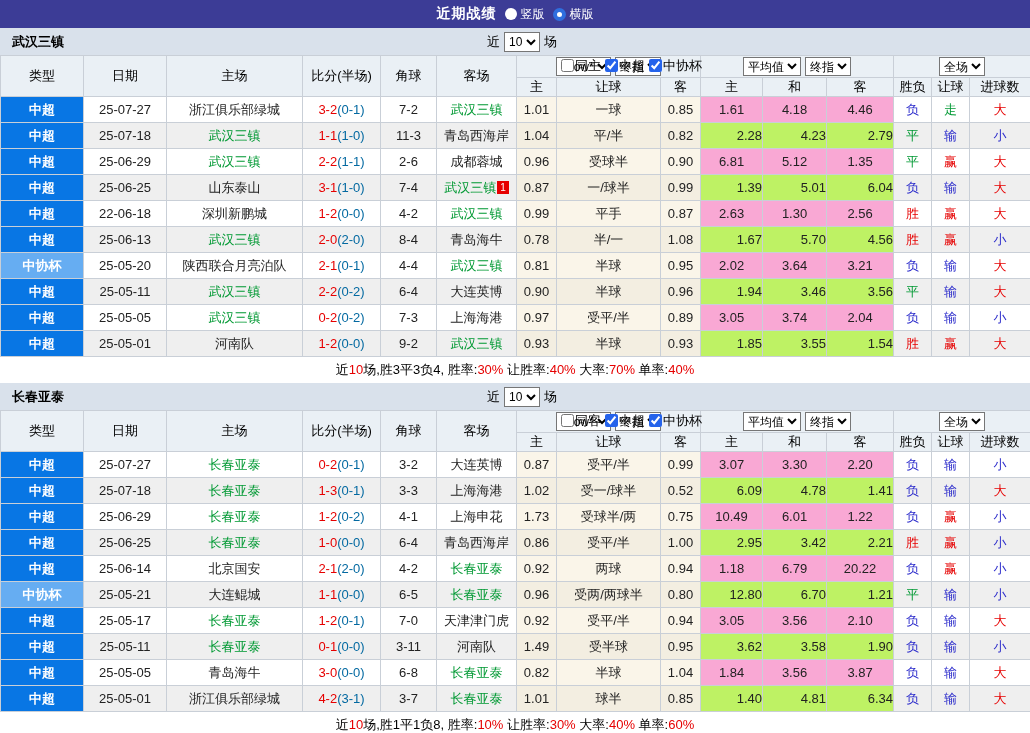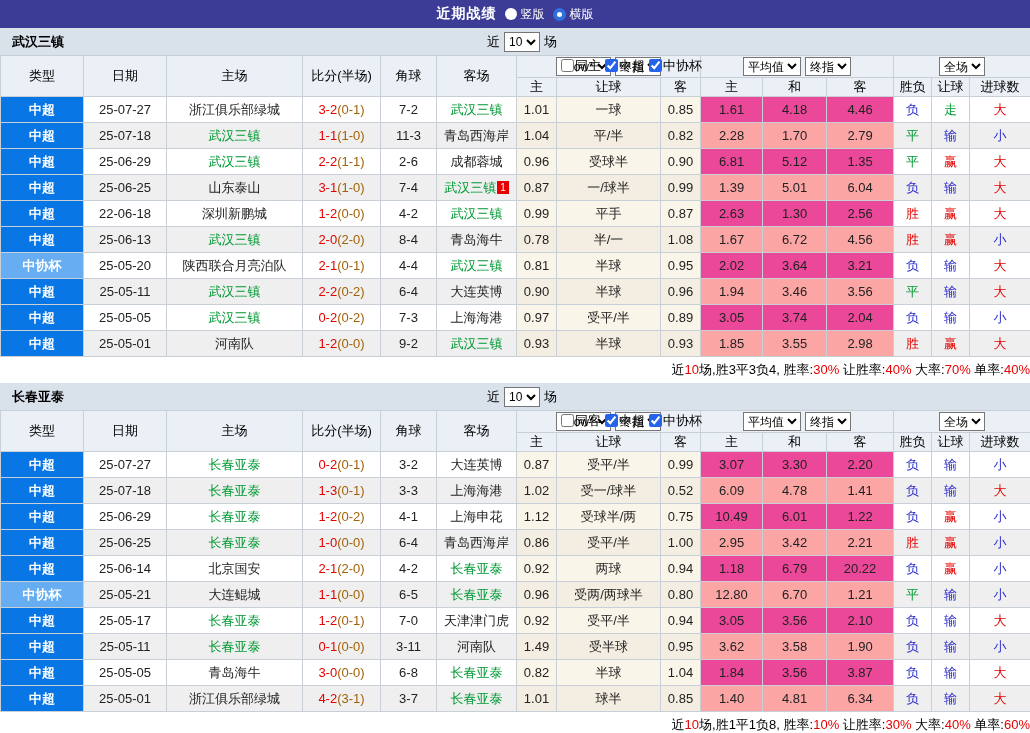--- a/index.html
+++ b/index.html
@@ -41,33 +41,33 @@
   thead th { background:#EAF0F5; font-weight:normal; color:#000; }
   thead tr.hr1 th { height:22px; }
   thead tr.hr2 th { height:17px; font-size:13px; }
   thead select { height:19px; font-size:12px; border:1px solid #767676; background:#fff; margin:0 2px; }
   tbody td { height:26px; background:#fff; }
   tr.alt td.plain { background:#EFEFEF; }
   td.type-league { background:#0876E4; color:#fff; font-weight:600; }
   td.type-cup    { background:#66ADF2; color:#fff; font-weight:600; }
   td.cream { background:#FAF5E9; }
   tr.alt td.cream { background:#F3EEE1; }
-  td.lblue { background:#ec4899; }
-  tr.alt td.lblue { background:#fca5a5; }
+  td.lblue { background:#f9a8d4; }
+  tr.alt td.lblue { background:#bef264;text-align:right; }
   .team-green { color:#009933; }
   .score-main { color:#E60000; }
-  .score-half { color:#a16207; }
+  .score-half { color:#0369a1; }
   .res-red { color:#E60000; }
   .res-green { color:#009933; }
   .res-blue { color:#2B2BCB; }
   .badge {
     display:inline-block; background:#E60000; color:#fff; font-size:10px;
     line-height:13px; padding:0 3px; margin-left:1px; vertical-align:1px;
   }
-  .summary { height:26px; line-height:26px; text-align:right; background:#fff; color:#000; }
+  .summary { height:26px; line-height:26px; text-align:center; background:#fff; color:#000; }
   .summary .red { color:#E60000; }
 </style>
 </head>
 <body>
 
 <div class="topbar">
   <span class="title">近期战绩</span>
   <span class="radio-wrap">
     <span class="radio" id="radio0"></span>
     <span>竖版</span>
@@ -163,21 +163,21 @@
           <td class="type-league">中超</td>
           <td class="plain">25-07-18</td>
           <td class="plain"><span class="team-green">武汉三镇</span></td>
           <td class="plain"><span class="score-main">1-1</span><span class="score-half">(1-0)</span></td>
           <td class="plain">11-3</td>
           <td class="plain"><span class="">青岛西海岸</span></td>
           <td class="cream">1.04</td>
           <td class="cream">平/半</td>
           <td class="cream">0.82</td>
           <td class="lblue">2.28</td>
-          <td class="lblue">1.70</td>
+          <td class="lblue">4.23</td>
           <td class="lblue">2.79</td>
           <td class="plain res-green">平</td>
           <td class="plain res-blue">输</td>
           <td class="plain res-blue">小</td>
         </tr>
         <tr class="">
           <td class="type-league">中超</td>
           <td class="plain">25-06-29</td>
           <td class="plain"><span class="team-green">武汉三镇</span></td>
           <td class="plain"><span class="score-main">2-2</span><span class="score-half">(1-1)</span></td>
@@ -231,21 +231,21 @@
           <td class="type-league">中超</td>
           <td class="plain">25-06-13</td>
           <td class="plain"><span class="team-green">武汉三镇</span></td>
           <td class="plain"><span class="score-main">2-0</span><span class="score-half">(2-0)</span></td>
           <td class="plain">8-4</td>
           <td class="plain"><span class="">青岛海牛</span></td>
           <td class="cream">0.78</td>
           <td class="cream">半/一</td>
           <td class="cream">1.08</td>
           <td class="lblue">1.67</td>
-          <td class="lblue">6.72</td>
+          <td class="lblue">5.70</td>
           <td class="lblue">4.56</td>
           <td class="plain res-red">胜</td>
           <td class="plain res-red">赢</td>
           <td class="plain res-blue">小</td>
         </tr>
         <tr class="">
           <td class="type-cup">中协杯</td>
           <td class="plain">25-05-20</td>
           <td class="plain"><span class="">陕西联合月亮泊队</span></td>
           <td class="plain"><span class="score-main">2-1</span><span class="score-half">(0-1)</span></td>
@@ -300,21 +300,21 @@
           <td class="plain">25-05-01</td>
           <td class="plain"><span class="">河南队</span></td>
           <td class="plain"><span class="score-main">1-2</span><span class="score-half">(0-0)</span></td>
           <td class="plain">9-2</td>
           <td class="plain"><span class="team-green">武汉三镇</span></td>
           <td class="cream">0.93</td>
           <td class="cream">半球</td>
           <td class="cream">0.93</td>
           <td class="lblue">1.85</td>
           <td class="lblue">3.55</td>
-          <td class="lblue">2.98</td>
+          <td class="lblue">1.54</td>
           <td class="plain res-red">胜</td>
           <td class="plain res-red">赢</td>
           <td class="plain res-red">大</td>
         </tr>
       </tbody>
     </table>
     <div class="summary"><span class="">近</span><span class="red">10</span><span class="">场,胜3平3负4, 胜率:</span><span class="red">30%</span><span class=""> 让胜率:</span><span class="red">40%</span><span class=""> 大率:</span><span class="red">70%</span><span class=""> 单率:</span><span class="red">40%</span></div>
     <div class="section-bar">
       <span class="team">长春亚泰</span>
       <div class="controls">
@@ -412,21 +412,21 @@
           <td class="plain res-blue">输</td>
           <td class="plain res-red">大</td>
         </tr>
         <tr class="">
           <td class="type-league">中超</td>
           <td class="plain">25-06-29</td>
           <td class="plain"><span class="team-green">长春亚泰</span></td>
           <td class="plain"><span class="score-main">1-2</span><span class="score-half">(0-2)</span></td>
           <td class="plain">4-1</td>
           <td class="plain"><span class="">上海申花</span></td>
-          <td class="cream">1.12</td>
+          <td class="cream">1.73</td>
           <td class="cream">受球半/两</td>
           <td class="cream">0.75</td>
           <td class="lblue">10.49</td>
           <td class="lblue">6.01</td>
           <td class="lblue">1.22</td>
           <td class="plain res-blue">负</td>
           <td class="plain res-red">赢</td>
           <td class="plain res-blue">小</td>
         </tr>
         <tr class="alt">

